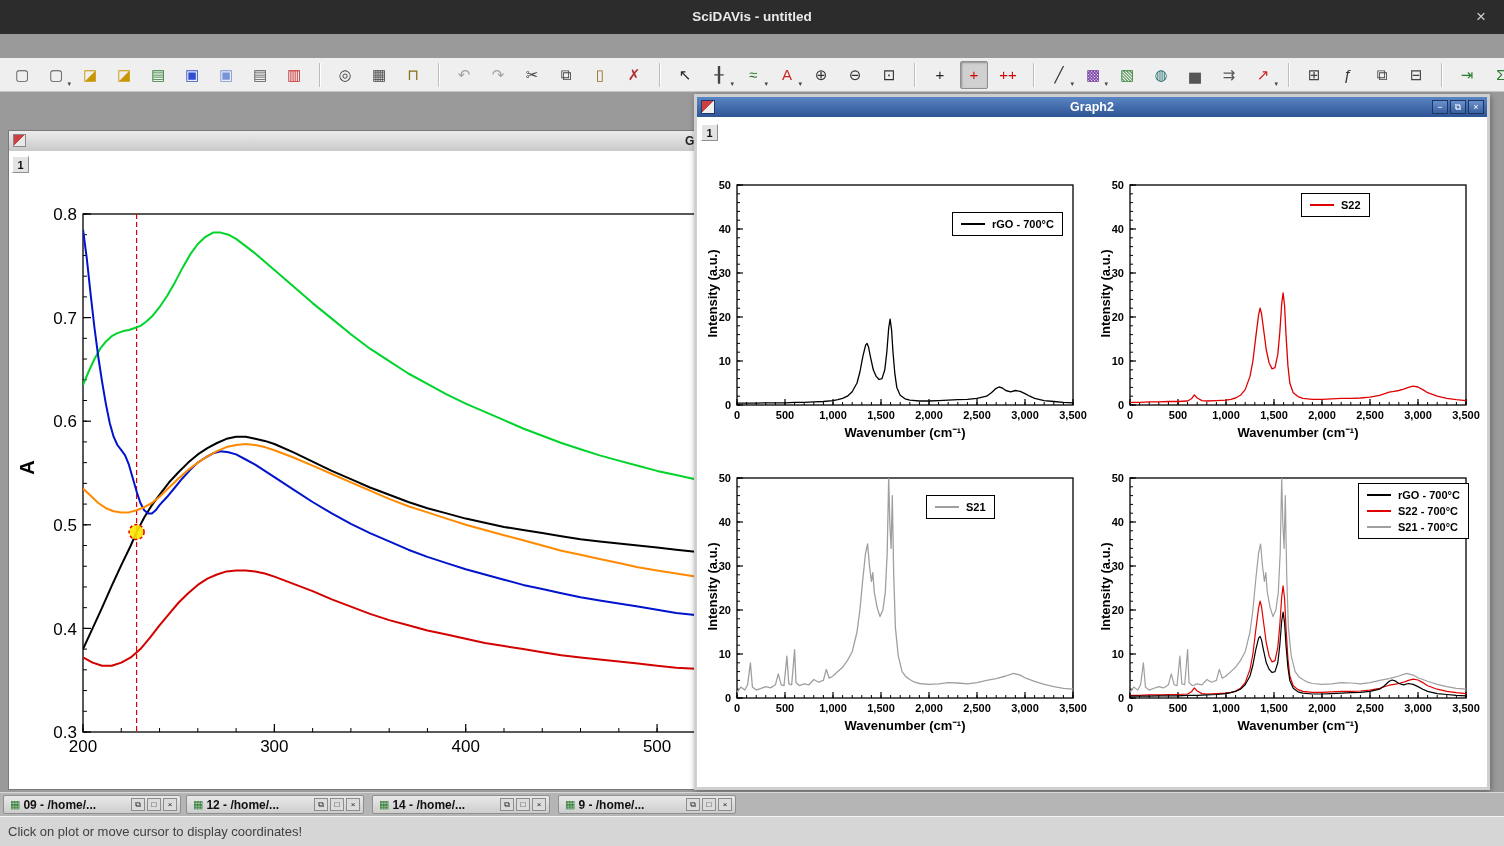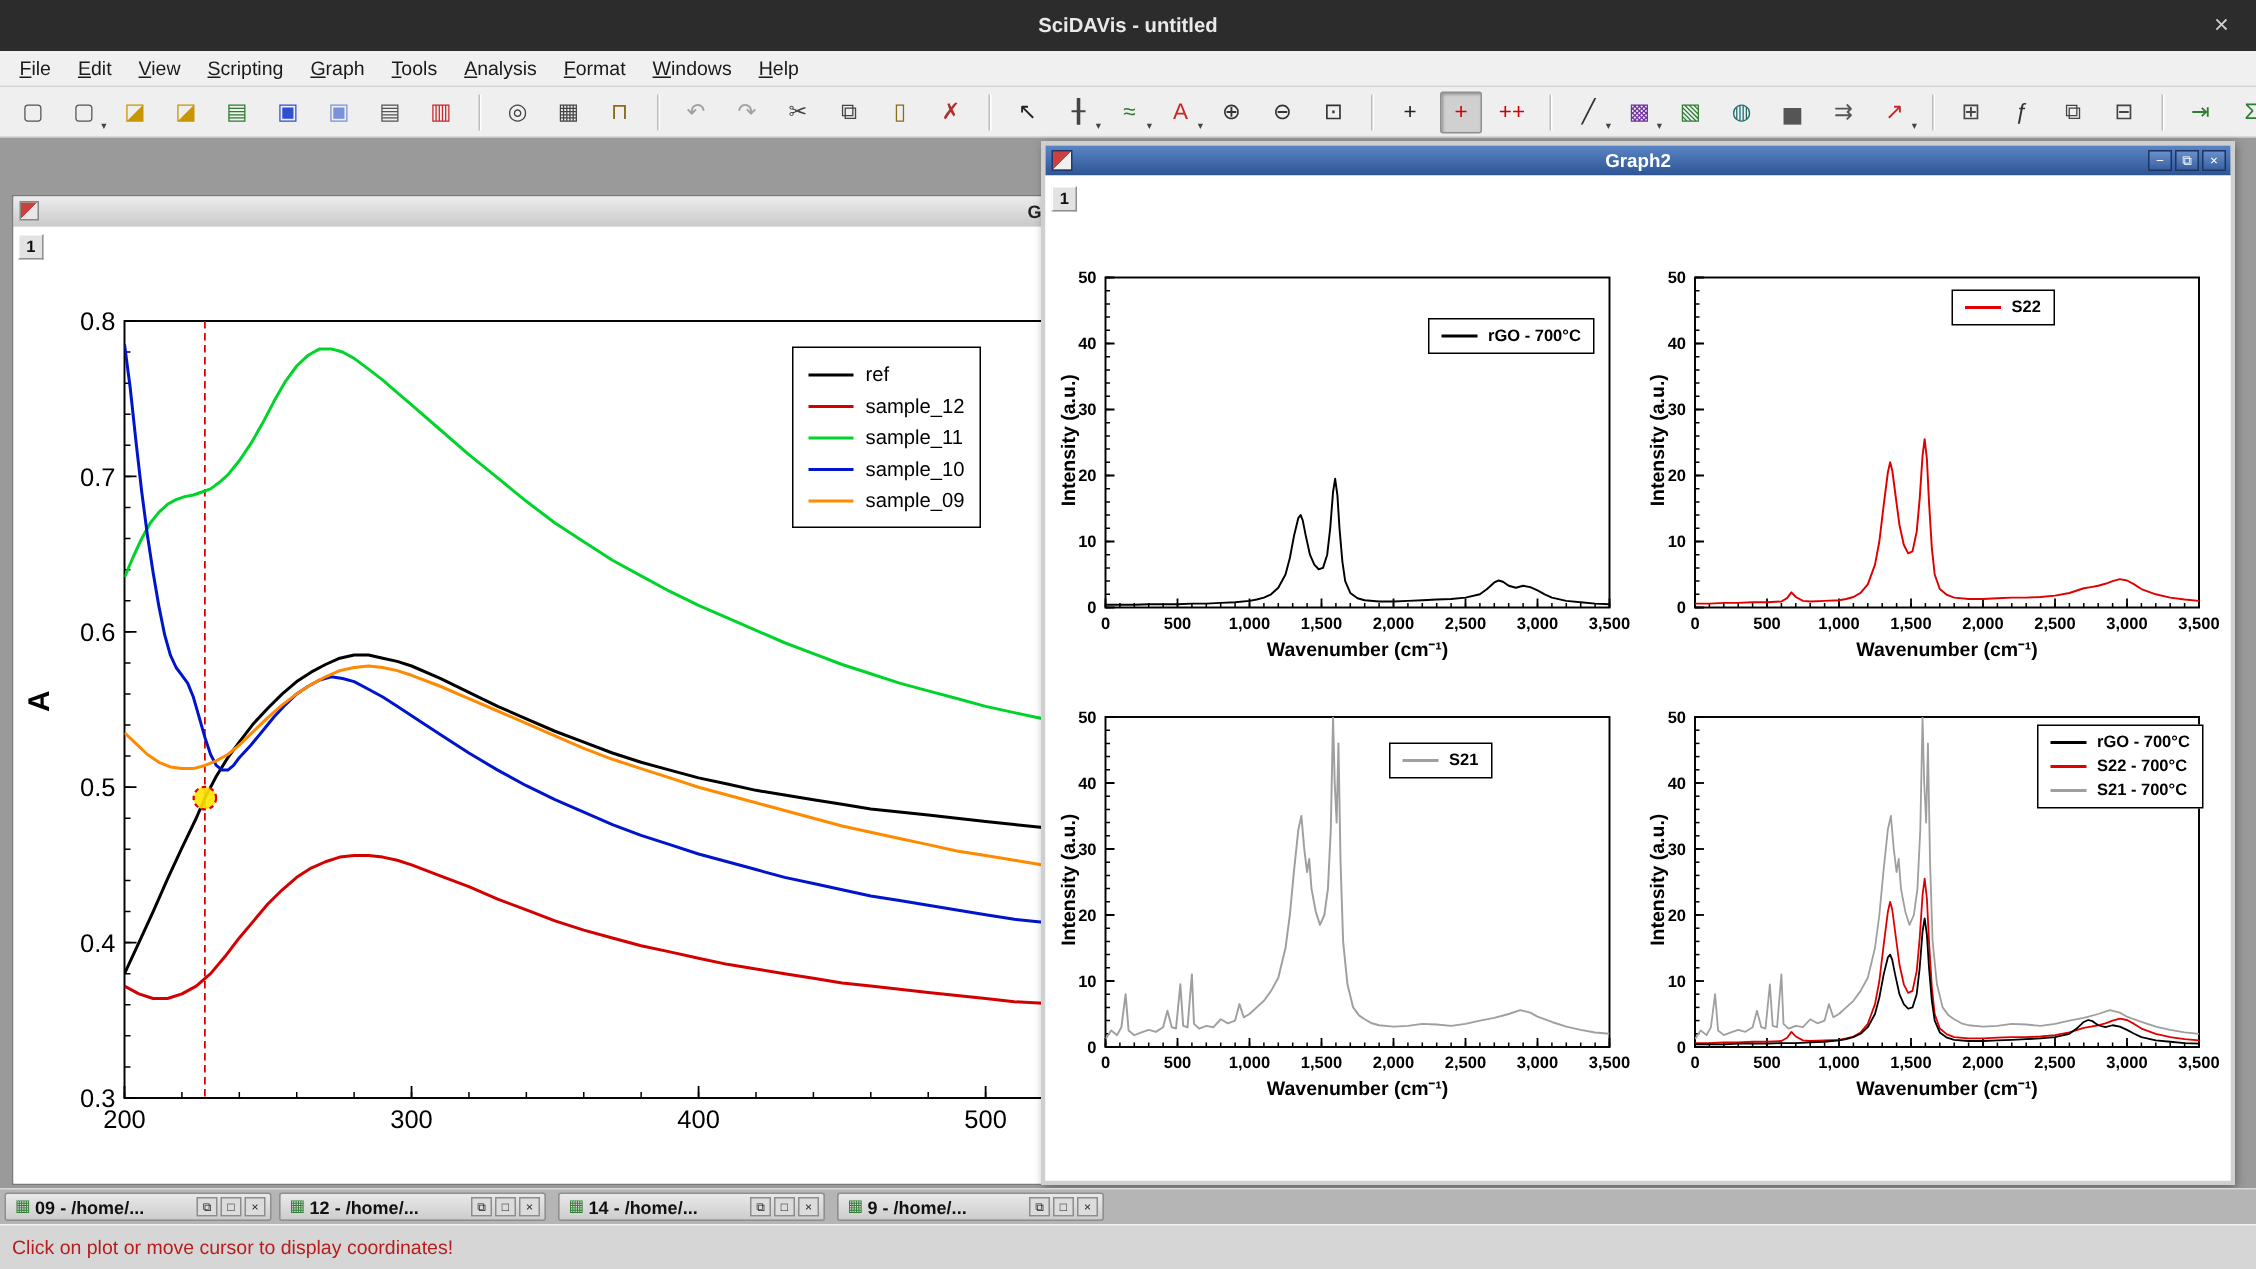--- a/index.html
+++ b/index.html
@@ -59,44 +59,32 @@
   .rlegend .lg-line{width:24px;height:2px;margin-right:7px;flex:none;}
   .rlegend .lg-label{font-size:11px;font-weight:bold;white-space:nowrap;}
   .lg-tl{left:237px;top:95px;} .lg-tr{left:586px;top:76px;} .lg-bl{left:211px;top:378px;} .lg-br{left:643px;top:366px;}
   
   .tabbar{position:absolute;top:792px;left:0;right:0;height:24px;background:#b5b5b5;border-top:1px solid #d8d8d8;}
   .tab{position:absolute;top:2px;height:19px;width:178px;background:linear-gradient(#e9e9e9,#cdcdcd);border:1px solid #8f8f8f;border-radius:2px;display:flex;align-items:center;padding:0 3px;box-sizing:border-box;}
   .tabicon{font-size:11px;color:#2e7d32;margin:0 3px;line-height:1;}
   .tablabel{font-size:12px;font-weight:bold;color:#111;flex:1;white-space:nowrap;overflow:hidden;}
   .tabbtn{width:14px;height:13px;background:#dcdcdc;border:1px solid #8d8d8d;font-size:8px;line-height:11px;text-align:center;margin-left:2px;color:#222;padding:0;font-family:inherit;}
   .statusbar{position:absolute;top:816px;left:0;right:0;bottom:0;background:#d6d6d6;border-top:1px solid #f2f2f2;}
-  .status-msg{position:absolute;left:8px;top:7px;font-size:13px;color:#b91c1c;}
+  .status-msg{position:absolute;left:8px;top:7px;font-size:13px;color:#404040;}
 </style>
 </head>
 <body>
 
 <div class="app">
 
   <div class="titlebar">
     <span class="title">SciDAVis - untitled</span>
     <span class="tb-close">×</span>
   </div>
 
-  <div class="menubar" id="menubar">
-      <span class="mitem">File</span>
-      <span class="mitem">Edit</span>
-      <span class="mitem">View</span>
-      <span class="mitem">Scripting</span>
-      <span class="mitem">Graph</span>
-      <span class="mitem">Tools</span>
-      <span class="mitem">Analysis</span>
-      <span class="mitem">Format</span>
-      <span class="mitem">Windows</span>
-      <span class="mitem">Help</span>
-    </div>
 
   <div class="toolbar" id="toolbar">
       <span class="tbtn">
         <span class="tglyph" style="color: rgb(85, 85, 85);">▢</span>
       </span>
       <span class="tbtn">
         <span class="tglyph" style="color: rgb(85, 85, 85);">▢</span>
         <span class="tdrop">▾</span>
       </span>
       <span class="tbtn">
@@ -314,42 +302,20 @@
                 <polyline points="48.0,445.1 57.6,424.4 67.1,403.7 76.7,381.9 86.3,361.2 95.8,341.5 101.6,328.1 109.2,313.5 116.9,301.1 124.5,290.8 134.1,278.3 143.7,268.0 153.2,258.6 162.8,250.4 172.4,244.1 182.0,239.0 191.5,234.8 201.1,232.7 210.7,232.7 220.2,234.8 229.8,236.9 239.4,240.0 258.5,248.3 277.6,257.6 296.8,266.9 315.9,275.2 335.0,283.5 354.2,290.8 373.3,298.0 392.4,304.2 411.6,309.4 430.7,314.6 449.9,318.7 469.0,322.9 488.1,326.0 507.3,329.1 526.4,332.2 545.5,335.3 564.7,337.4 583.8,339.4 602.9,341.5 622.1,343.6 641.2,345.7 660.3,347.7 668.0,348.8" fill="none" stroke="#000000" stroke-width="2" stroke-linejoin="round"></polyline>
                 <polyline points="48.0,453.4 57.6,458.6 67.1,461.7 76.7,461.7 86.3,458.6 95.8,453.4 105.4,445.1 115.0,433.7 124.5,421.3 134.1,409.9 143.7,398.5 153.2,389.2 162.8,380.9 172.4,374.7 182.0,370.5 191.5,367.4 201.1,366.4 210.7,366.4 220.2,367.4 229.8,369.5 239.4,372.6 258.5,379.9 277.6,387.1 296.8,395.4 315.9,402.6 335.0,409.9 354.2,416.1 373.3,421.3 392.4,426.5 411.6,430.6 430.7,434.8 449.9,438.9 469.0,442.0 488.1,445.1 507.3,448.2 526.4,451.3 545.5,453.4 564.7,455.5 583.8,457.6 602.9,459.6 622.1,461.7 641.2,463.8 660.3,464.8 668.0,465.8" fill="none" stroke="#d40000" stroke-width="2" stroke-linejoin="round"></polyline>
                 <polyline points="48.0,180.9 53.7,167.5 59.5,155.0 65.2,144.7 71.0,137.4 76.7,132.2 82.4,129.1 88.2,127.1 93.9,126.0 99.7,124.0 105.4,121.9 111.1,117.7 116.9,112.6 124.5,103.2 132.2,91.8 139.9,78.4 147.5,63.9 155.2,50.4 162.8,40.0 170.5,32.8 178.1,28.6 185.8,28.6 193.4,30.7 201.1,34.9 210.7,42.1 220.2,49.4 229.8,57.7 239.4,65.9 258.5,82.5 277.6,99.1 296.8,114.6 315.9,130.2 335.0,144.7 354.2,157.1 373.3,169.5 392.4,179.9 411.6,190.3 430.7,199.6 449.9,207.9 469.0,216.2 488.1,224.5 507.3,231.7 526.4,239.0 545.5,245.2 564.7,251.4 583.8,256.6 602.9,261.7 622.1,266.9 641.2,271.1 660.3,275.2 668.0,277.3" fill="none" stroke="#00d42a" stroke-width="2" stroke-linejoin="round"></polyline>
                 <polyline points="48.0,25.5 51.8,54.5 55.7,90.8 59.5,124.0 63.3,153.0 67.1,177.8 71.0,200.6 74.8,219.3 78.6,232.7 82.4,241.0 86.3,246.2 90.1,251.4 93.9,260.7 97.8,274.2 101.6,287.6 105.4,299.0 109.2,306.3 113.1,309.4 116.9,309.4 120.7,306.3 124.5,301.1 132.2,292.8 139.9,283.5 147.5,274.2 155.2,265.9 162.8,258.6 170.5,253.5 178.1,249.3 185.8,247.2 193.4,248.3 201.1,250.4 210.7,255.5 220.2,260.7 229.8,266.9 239.4,273.1 258.5,285.6 277.6,298.0 296.8,309.4 315.9,319.8 335.0,329.1 354.2,337.4 373.3,345.7 392.4,352.9 411.6,359.1 430.7,365.3 449.9,370.5 469.0,375.7 488.1,380.9 507.3,385.0 526.4,389.2 545.5,393.3 564.7,396.4 583.8,399.5 602.9,402.6 622.1,405.8 641.2,408.9 660.3,410.9 668.0,413.0" fill="none" stroke="#0014cc" stroke-width="2" stroke-linejoin="round"></polyline>
                 <polyline points="48.0,284.5 55.7,291.8 63.3,299.0 71.0,304.2 78.6,307.3 86.3,308.4 93.9,308.4 101.6,306.3 109.2,303.2 116.9,299.0 124.5,292.8 134.1,283.5 143.7,274.2 153.2,265.9 162.8,258.6 172.4,252.4 182.0,247.2 191.5,243.1 201.1,241.0 210.7,240.0 220.2,241.0 229.8,243.1 239.4,246.2 258.5,253.5 277.6,261.7 296.8,270.0 315.9,278.3 335.0,286.6 354.2,294.9 373.3,302.2 392.4,308.4 411.6,314.6 430.7,320.8 449.9,326.0 469.0,331.2 488.1,336.3 507.3,341.5 526.4,346.7 545.5,350.8 564.7,355.0 583.8,359.1 602.9,363.3 622.1,366.4 641.2,369.5 660.3,372.6 668.0,374.7" fill="none" stroke="#ff8a00" stroke-width="2" stroke-linejoin="round"></polyline>
               </g>
               <circle cx="101.58024691358025" cy="328.0520000000001" r="7.5" fill="#ffe600" fill-opacity="0.9" stroke="#e00000" stroke-width="1.5" stroke-dasharray="3 2.5"></circle>
             </svg>
           </div>
         <div class="vlabel uv-ylabel">A</div>
-        <div class="legend uv-legend">
-            <div class="lg-row">
-              <span class="lg-line" style="background: rgb(0, 0, 0);"></span>
-              <span class="lg-label">ref</span>
-            </div>
-            <div class="lg-row">
-              <span class="lg-line" style="background: rgb(212, 0, 0);"></span>
-              <span class="lg-label">sample_12</span>
-            </div>
-            <div class="lg-row">
-              <span class="lg-line" style="background: rgb(0, 212, 42);"></span>
-              <span class="lg-label">sample_11</span>
-            </div>
-            <div class="lg-row">
-              <span class="lg-line" style="background: rgb(0, 20, 204);"></span>
-              <span class="lg-label">sample_10</span>
-            </div>
-            <div class="lg-row">
-              <span class="lg-line" style="background: rgb(255, 138, 0);"></span>
-              <span class="lg-label">sample_09</span>
-            </div>
-          </div>
       </div>
     </div>
 
     <div class="win-g2">
       <div class="g2-titlebar">
         <span class="g2-icon"></span>
         <span class="g2-title">Graph2</span>
         <span class="g2-btns" id="g2btns">
             <button class="g2-btn">−</button>
             <button class="g2-btn">⧉</button>

